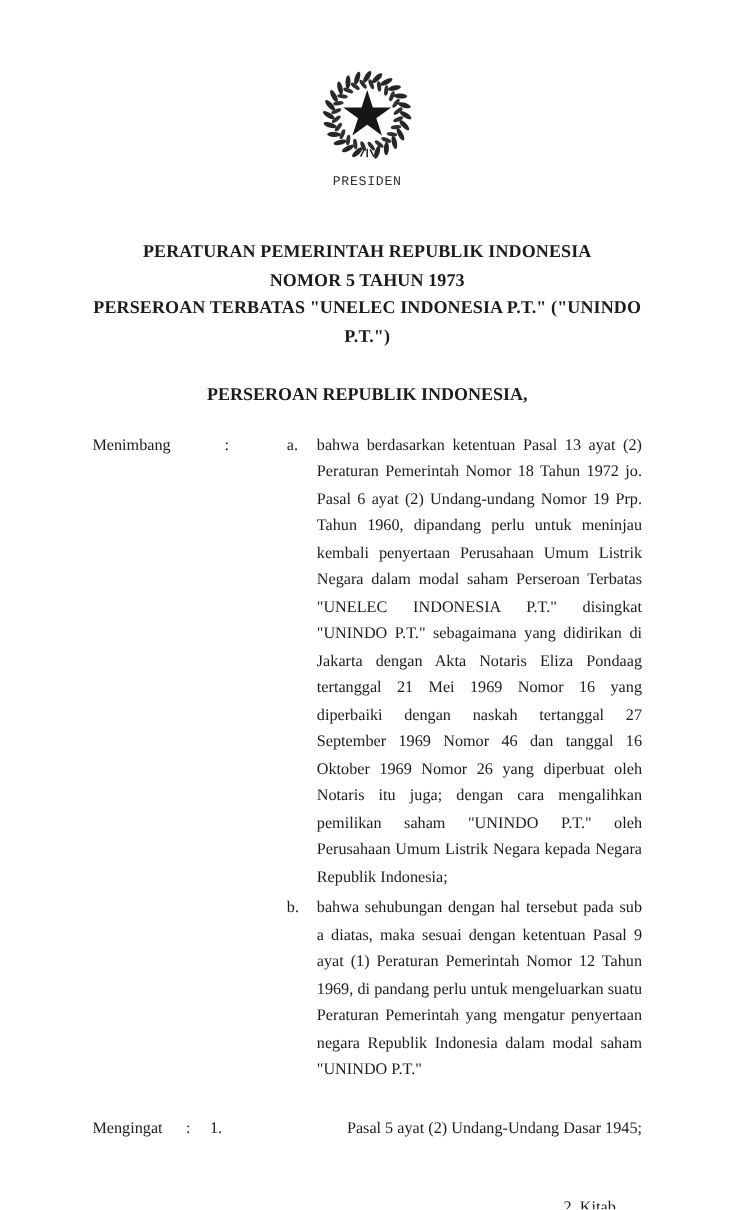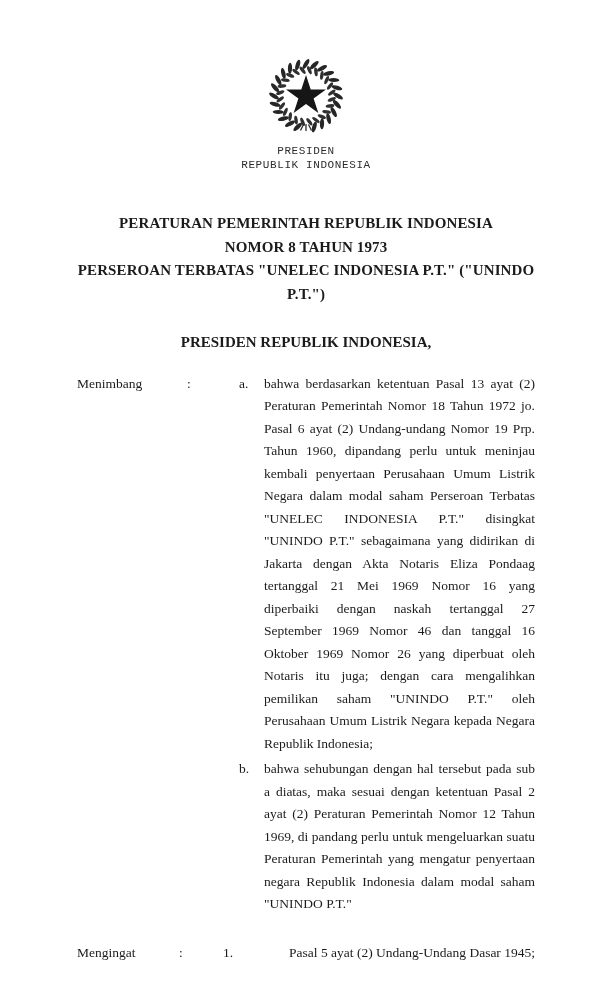--- a/index.html
+++ b/index.html
@@ -31,21 +31,21 @@
   }
 
   .salutation {
     margin-top: 25px; text-align: center;
     font-weight: bold; font-size: 15px; line-height: 22.5px;
   }
 
   
   .section { display: flex; font-size: 13.5px; line-height: 22.5px; }
   .section-menimbang { margin-top: 19px; gap: 32px; }
-  .section-mengingat { margin-top: 26px; gap: 24px; }
+  .section-mengingat { margin-top: 26px; }
   .sec-label { width: 78px; flex: none; }
   .sec-colon { width: 20px; flex: none; }
   .sec-items { flex: 1; min-width: 0; }
   .item { display: flex; }
   .item + .item { margin-top: 3px; }
   .item-marker { width: 25px; flex: none; }
   .item-text { flex: 1; text-align: justify; }
   .item-text.short { text-align: right; }
 
   
@@ -113,44 +113,43 @@
       <use href="#lfB" transform="rotate(307.5 41 40)"></use>
       <use href="#lfB" transform="rotate(322.5 41 40)"></use>
       <use href="#lfB" transform="rotate(337.5 41 40)"></use>
       <use href="#lfB" transform="rotate(352.5 41 40)"></use>
 
       <path d="M41 19 L45.7 33.53 L60.97 33.51 L48.61 42.47 L53.34 56.99 L41 48 L28.66 56.99 L33.39 42.47 L21.03 33.51 L36.3 33.53 Z" fill="#161616"></path>
 
       <path d="M38.5 68.5 L35.5 74.5 M43.5 68.5 L46.5 74.5 M41 68 L41 75" stroke="#2a2a2a" stroke-width="1.3" fill="none"></path>
     </svg>
     <div class="lh-text">PRESIDEN</div>
-    <div class="lh-text" style="margin-top:0;">REPUBLIK INDONESIA</div>
   </div>
 
   <div class="content">
 
     <div class="title-block">
       <div>PERATURAN PEMERINTAH REPUBLIK INDONESIA</div>
-      <div>NOMOR 8 TAHUN 1973</div>
+      <div>NOMOR 5 TAHUN 1973</div>
       <div>PERSEROAN TERBATAS "UNELEC INDONESIA P.T." ("UNINDO P.T.")</div>
     </div>
 
-    <div class="salutation">PRESIDEN REPUBLIK INDONESIA,</div>
+    <div class="salutation">PERSEROAN REPUBLIK INDONESIA,</div>
 
     <div class="section section-menimbang">
       <div class="sec-label">Menimbang</div>
       <div class="sec-colon">:</div>
       <div class="sec-items">
         <div class="item">
           <div class="item-marker">a.</div>
           <div class="item-text">bahwa berdasarkan ketentuan  Pasal 13 ayat (2) Peraturan Pemerintah Nomor 18 Tahun 1972 jo. Pasal 6 ayat (2) Undang-undang Nomor 19 Prp. Tahun 1960, dipandang perlu untuk meninjau kembali penyertaan Perusahaan Umum Listrik Negara dalam modal saham Perseroan Terbatas "UNELEC INDONESIA P.T." disingkat "UNINDO P.T." sebagaimana yang didirikan di Jakarta dengan Akta Notaris Eliza Pondaag tertanggal 21 Mei 1969 Nomor 16 yang diperbaiki dengan naskah tertanggal 27 September 1969 Nomor 46 dan tanggal 16 Oktober 1969 Nomor 26 yang diperbuat oleh Notaris itu juga; dengan cara mengalihkan pemilikan saham "UNINDO P.T." oleh Perusahaan Umum Listrik Negara kepada Negara Republik Indonesia;</div>
         </div>
         <div class="item">
           <div class="item-marker">b.</div>
-          <div class="item-text">bahwa sehubungan dengan hal tersebut pada sub a diatas, maka sesuai dengan ketentuan  Pasal 2 ayat (2) Peraturan Pemerintah Nomor 12 Tahun 1969, di pandang perlu untuk mengeluarkan suatu Peraturan Pemerintah yang mengatur penyertaan negara Republik Indonesia dalam modal saham "UNINDO P.T."</div>
+          <div class="item-text">bahwa sehubungan dengan hal tersebut pada sub a diatas, maka sesuai dengan ketentuan  Pasal 9 ayat (1) Peraturan Pemerintah Nomor 12 Tahun 1969, di pandang perlu untuk mengeluarkan suatu Peraturan Pemerintah yang mengatur penyertaan negara Republik Indonesia dalam modal saham "UNINDO P.T."</div>
         </div>
       </div>
     </div>
 
     <div class="section section-mengingat">
       <div class="sec-label">Mengingat</div>
       <div class="sec-colon">:</div>
       <div class="sec-items">
         <div class="item">
           <div class="item-marker">1.</div>

